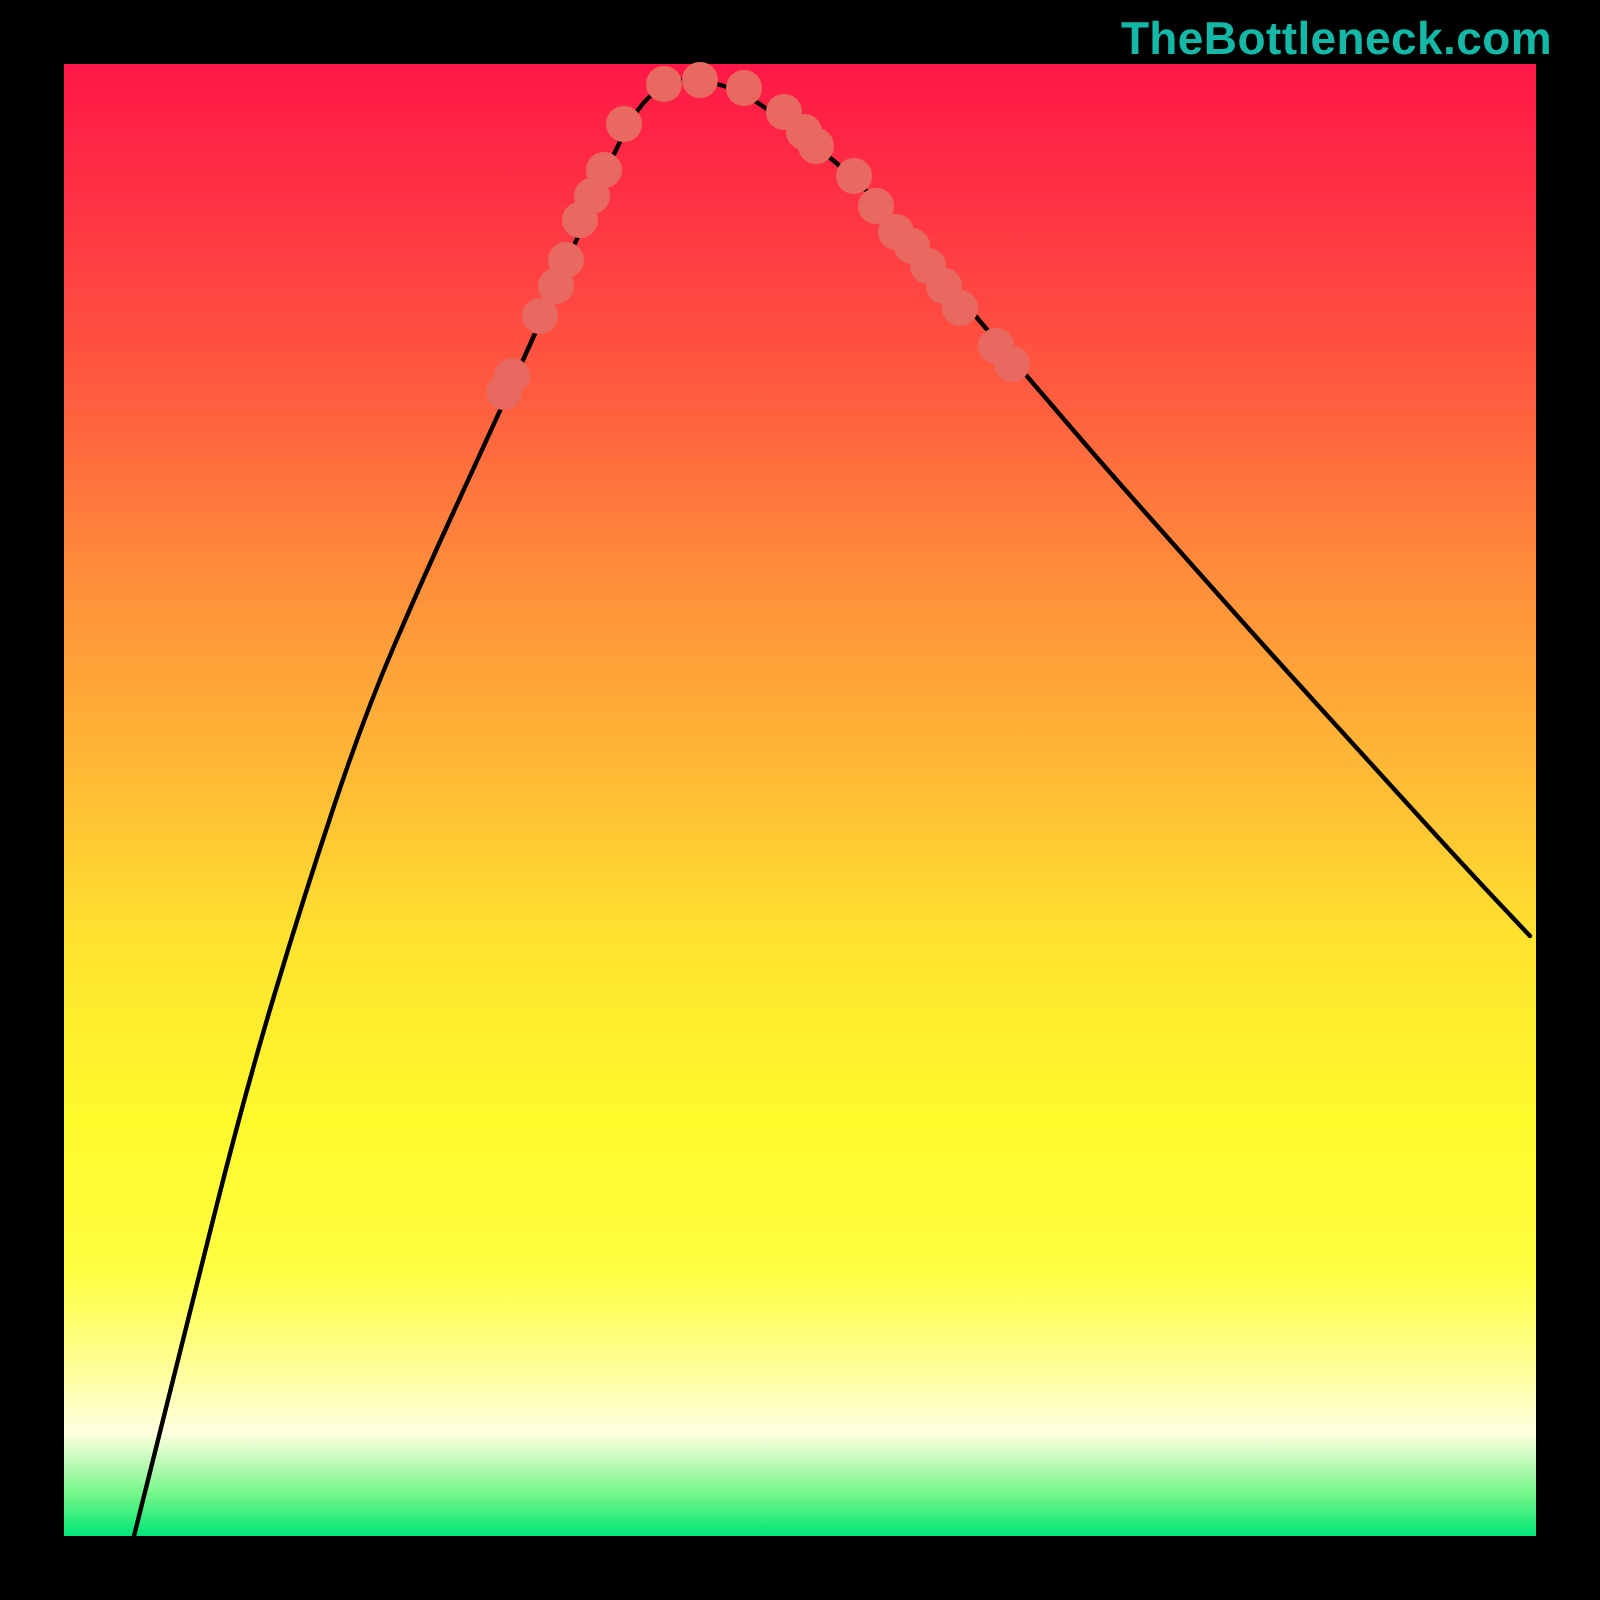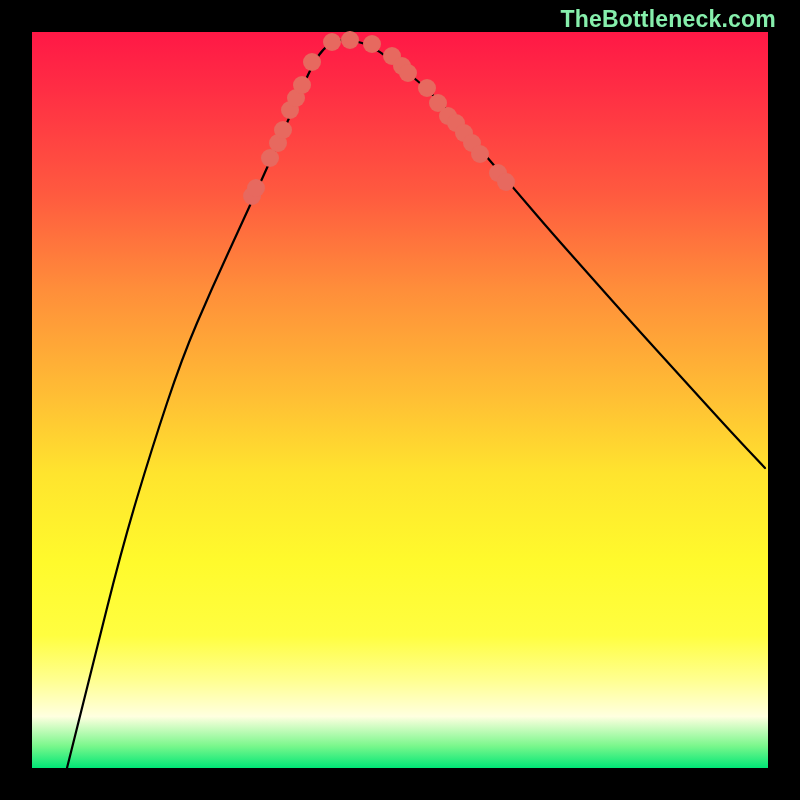--- a/index.html
+++ b/index.html
@@ -31,21 +31,21 @@
       #00e676 100%
     );
   }
   .watermark {
     position: absolute;
     top: 6px;
     right: 24px;
     font-family: Arial, Helvetica, sans-serif;
     font-size: 23px;
     font-weight: 600;
-    color: #86efac;
+    color: #14b8a6;
     letter-spacing: 0.2px;
   }
   svg.overlay {
     position: absolute;
     left: 32px;
     top: 32px;
     width: 736px;
     height: 736px;
     overflow: visible;
   }

